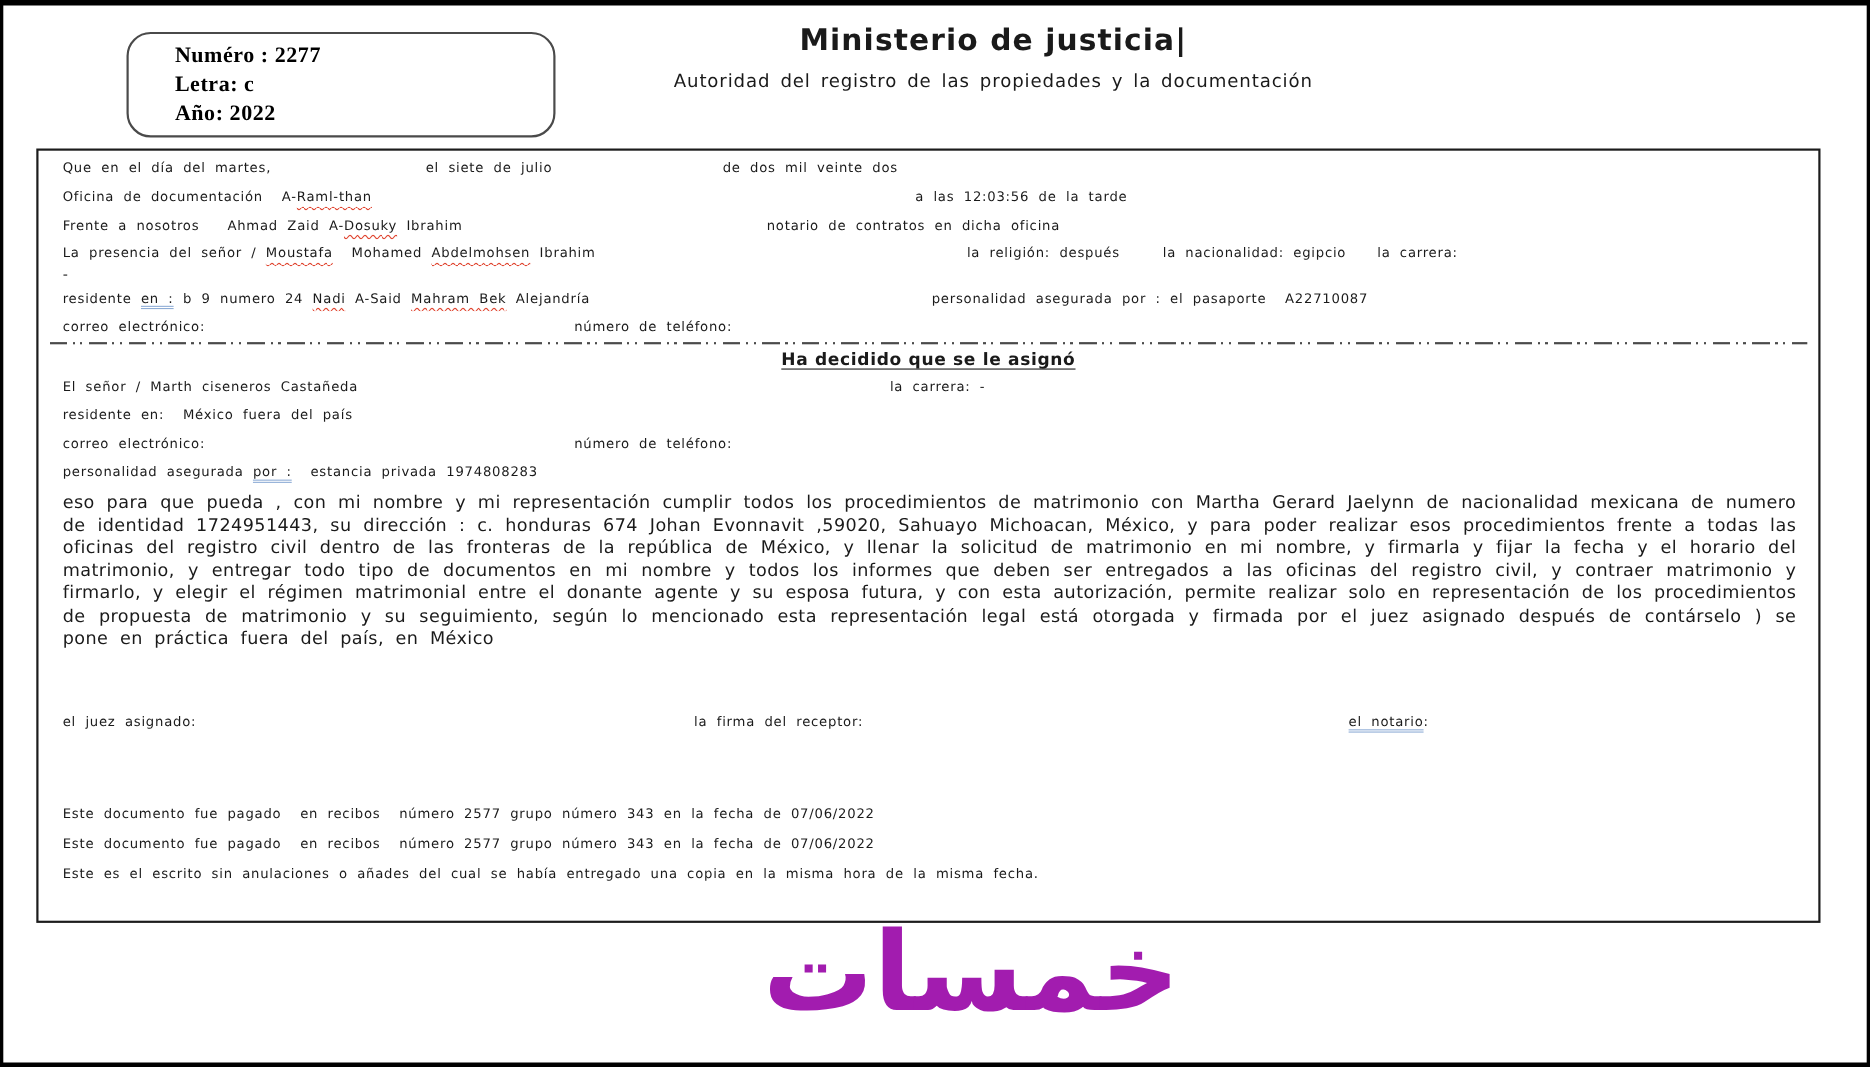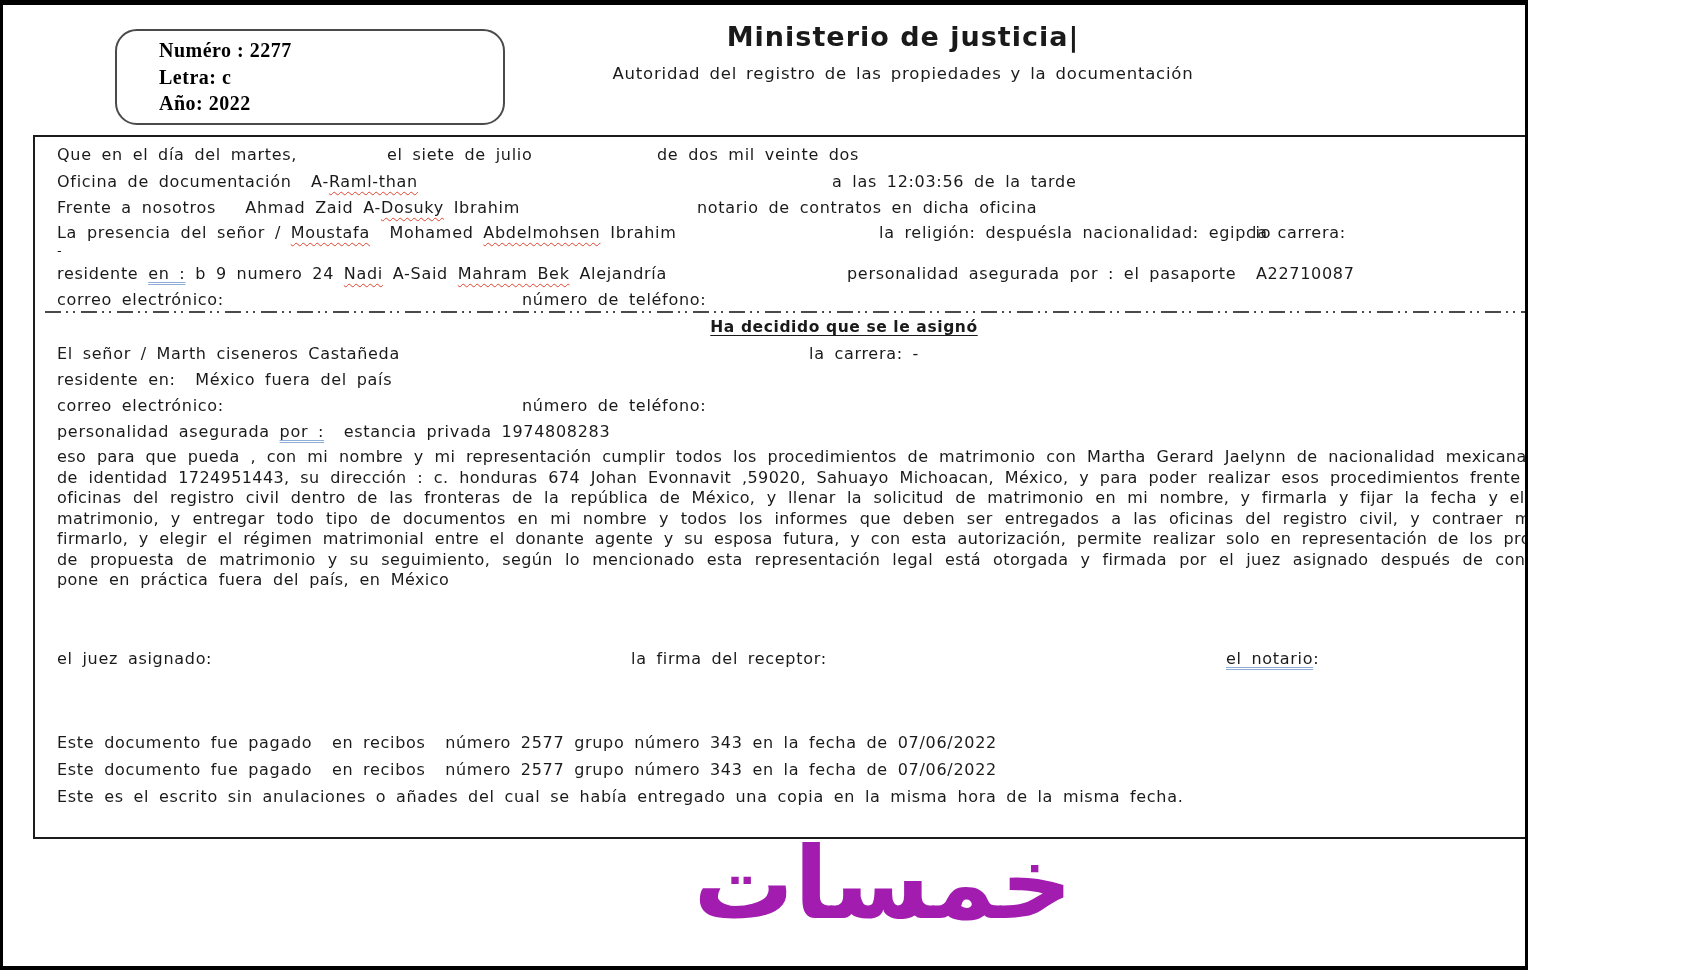--- a/index.html
+++ b/index.html
@@ -1,18 +1,18 @@
 <!DOCTYPE html>
 <html><head>
 <meta charset="utf-8">
 <style>
   html,body{margin:0;padding:0;background:#fff;}
   .page{
     position:relative;
-    width:1528px;height:970px;
+    width:1700px;height:970px;
     box-sizing:border-box;
     background:#fff;
     border-top:5px solid #000;
     border-bottom:4px solid #000;
     border-left:3px solid #000;
     border-right:3px solid #000;
     font-family:"DejaVu Sans", sans-serif;
     color:#1a1a1a;
     overflow:hidden;
   }
@@ -32,21 +32,21 @@
   .title{margin-top:16px;font-size:27px;font-weight:bold;letter-spacing:1px;}
   .subtitle{margin-top:12px;font-size:16.5px;letter-spacing:0.8px;word-spacing:3px;text-align:center;}
   .heading{margin-top:9px;font-size:17.5px;font-weight:bold;letter-spacing:0.8px;
     text-decoration:underline;text-underline-offset:3px;}
   
   .main-box{
     position:absolute;left:30px;top:130px;width:1622px;height:704px;
     box-sizing:border-box;border:2px solid #1c1c1c;background:#fff;
   }
   .row{position:absolute;left:22px;right:22px;height:22px;
-    font-size:16px;letter-spacing:0.7px;word-spacing:4px;white-space:pre;}
+    font-size:12px;letter-spacing:0.7px;word-spacing:4px;white-space:pre;}
   .seg{position:absolute;top:0;white-space:pre;}
   .sp{ text-decoration:underline wavy #e0442f; text-decoration-thickness:1px;
        text-underline-offset:4px; text-decoration-skip-ink:none;}
   .gr{ text-decoration:underline double #8fadd6; text-decoration-thickness:1px;
        text-underline-offset:3px; text-decoration-skip-ink:none;}
   .divider{
     position:absolute;left:10px;right:10px;top:174px;height:2px;
     background:repeating-linear-gradient(90deg,
       #4a4a4a 0 16px, transparent 16px 21px,
       #4a4a4a 21px 23px, transparent 23px 28px,

